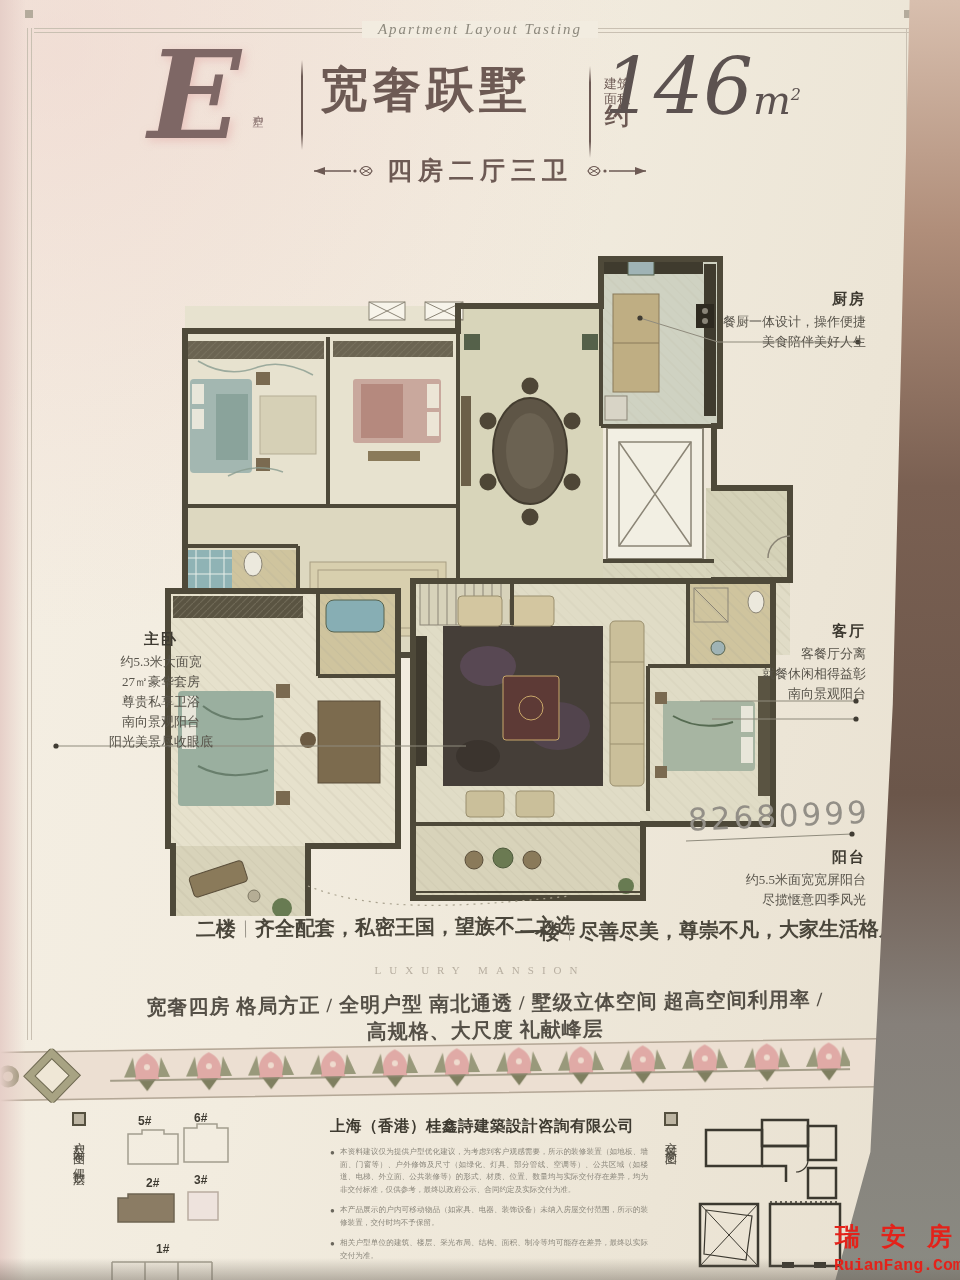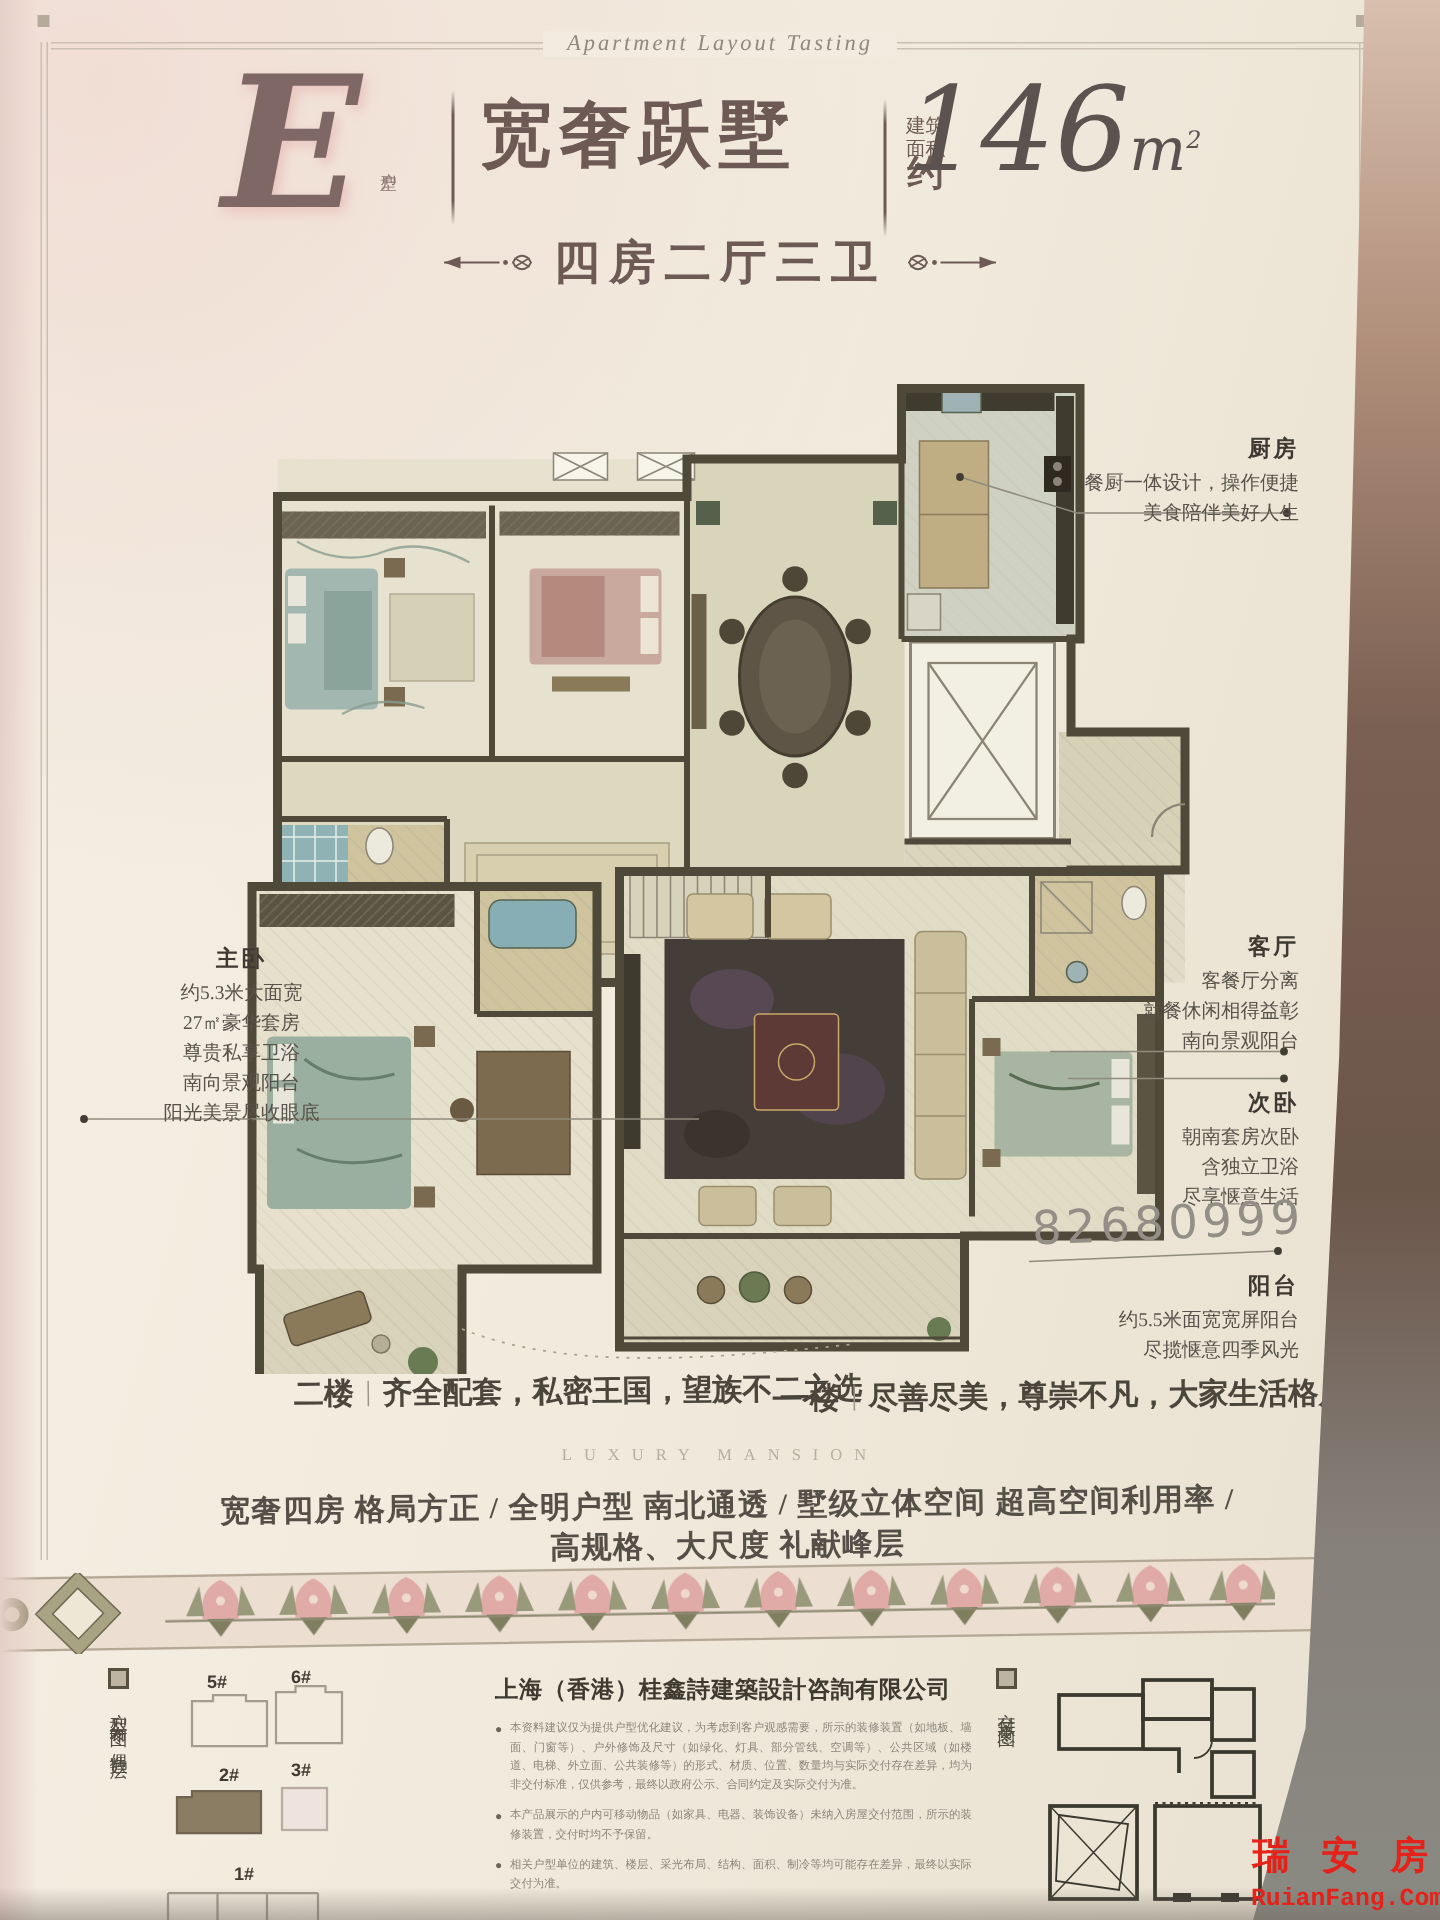--- a/index.html
+++ b/index.html
@@ -43,21 +43,21 @@
   #area-label{position:absolute;left:602px;top:76px;color:#6d5a54;line-height:15px;font-size:13px;
      font-family:"Liberation Serif",serif;text-align:center;width:30px;}
   #area-approx{font-size:24px;font-weight:bold;margin-top:3px;}
   #area-value{position:absolute;left:604px;top:48px;color:#5c5250;font-family:"DejaVu Serif",serif;
      font-style:italic;}
   #area-value .num{font-size:78px;line-height:1;}
   #area-value .unit{font-size:40px;}
   #area-value sup{font-size:16px;}
   #subtitle-row{position:absolute;left:270px;top:154px;width:420px;display:flex;align-items:center;
      justify-content:center;gap:12px;}
-  #subtitle{font-size:31px;font-weight:bold;color:#6d5a54;letter-spacing:6px;
+  #subtitle{font-size:25px;font-weight:bold;color:#6d5a54;letter-spacing:6px;
      font-family:"Liberation Serif",serif;white-space:nowrap;}
   .flourish{width:62px;height:14px;flex:0 0 auto;}
   .flourish.r{transform:scaleX(-1);}
   
   .ann{position:absolute;z-index:10;}
   .ann-t{font-weight:bold;font-size:15px;color:#3e3a31;letter-spacing:2px;margin-bottom:3px;
      font-family:"Liberation Serif",serif;}
   .ann-l{font-size:13px;line-height:20px;color:#57534a;font-family:"Liberation Serif",serif;}
   .ann.right{width:226px;text-align:right;left:640px;}
   #ann-master{left:56px;top:630px;width:210px;text-align:center;}
@@ -334,26 +334,20 @@
     <div class="ann-l">阳光美景尽收眼底</div>
   </div>
 
   <div class="ann right" style="top:622px;">
     <div class="ann-t">客厅</div>
     <div class="ann-l">客餐厅分离</div>
     <div class="ann-l">就餐休闲相得益彰</div>
     <div class="ann-l">南向景观阳台</div>
   </div>
 
-  <div class="ann right" style="top:726px;">
-    <div class="ann-t">次卧</div>
-    <div class="ann-l">朝南套房次卧</div>
-    <div class="ann-l">含独立卫浴</div>
-    <div class="ann-l">尽享惬意生活</div>
-  </div>
 
   <div id="phone">82680999</div>
 
   <div class="ann right" style="top:848px;">
     <div class="ann-t">阳台</div>
     <div class="ann-l">约5.5米面宽宽屏阳台</div>
     <div class="ann-l">尽揽惬意四季风光</div>
   </div>
 
   <div class="fnote" id="note2">

